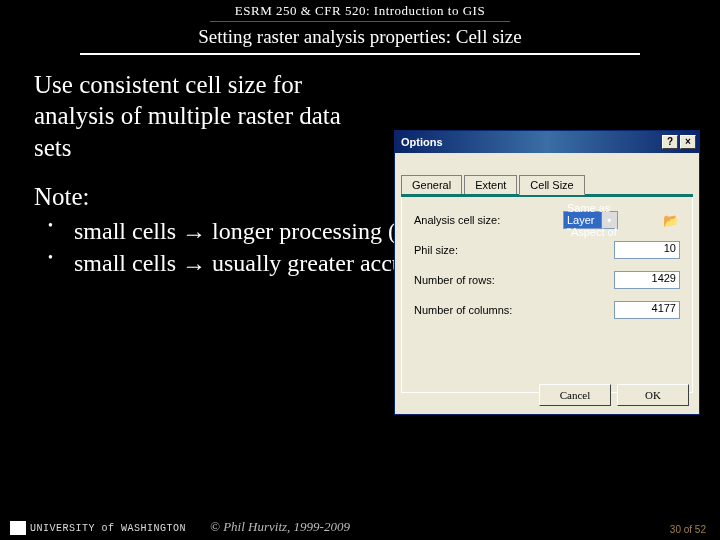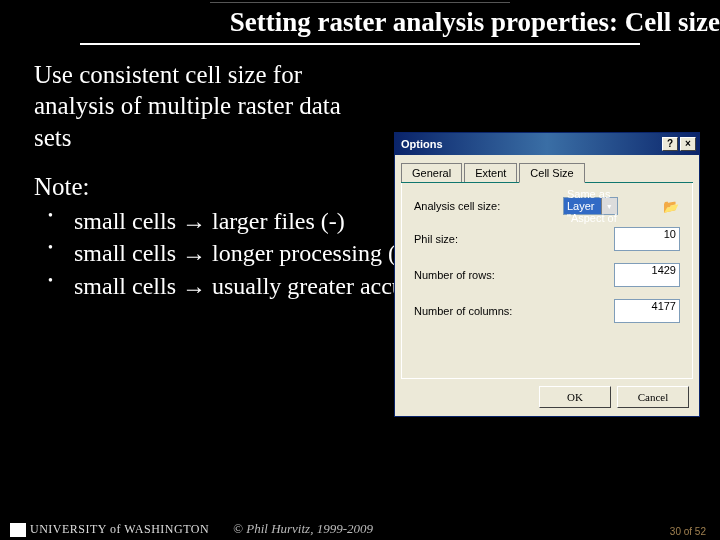--- a/index.html
+++ b/index.html
@@ -1,34 +1,34 @@
 <!DOCTYPE html>
 <html><head>
 <meta charset="utf-8">
 <style>
   * { margin: 0; padding: 0; box-sizing: border-box; }
   html, body { width: 720px; height: 540px; background: #000; color: #fff; font-family: Georgia, 'Times New Roman', serif; overflow: hidden; }
   .slide { position: relative; width: 720px; height: 540px; }
   .course-header { text-align: center; font-size: 13px; padding-top: 3px; color: #fff; letter-spacing: 0.5px; }
   .course-header-rule { width: 300px; height: 1px; background: #555; margin: 2px auto 0; }
   .title-block { text-align: center; margin-top: 4px; }
-  .title { font-size: 27px; font-weight: bold; text-align: right; }
+  .title { font-size: 19px; font-weight: normal; }
   .title-rule { width: 560px; height: 2px; background: #fff; margin: 5px auto 0; }
   .body { padding: 14px 34px 0 34px; position: relative; }
   .para { font-size: 25px; line-height: 1.25; margin-bottom: 26px; }
   .para-indent { padding-left: 26px; text-indent: -26px; }
   .narrow { width: 320px; }
   .note-head { font-size: 25px; margin-top: -6px; margin-bottom: 4px; }
   .note-list { list-style: none; padding-left: 30px; }
   .note-list li { font-size: 24px; line-height: 1.35; position: relative; padding-left: 10px; }
   .note-list li::before { content: "•"; position: absolute; left: -16px; top: 2px; font-size: 14px; }
   .footer { position: absolute; bottom: 5px; left: 0; width: 720px; display: flex; align-items: flex-end; }
   .logo { margin-left: 10px; display: flex; align-items: center; }
   .logo-mark { width: 16px; height: 14px; background: #fff; display: inline-block; margin-right: 4px; }
-  .logo-text { font-family: Liberation Serif, serif; font-size: 12px; letter-spacing: 0.5px; color: #ddd; }
+  .logo-text { font-family: Liberation Mono, monospace; font-size: 10px; letter-spacing: 0.5px; color: #ddd; }
   .copyright { font-size: 13px; color: #bbb; margin-left: 24px; font-style: italic; }
   .pagenum { position: absolute; right: 14px; bottom: 5px; font-size: 10px; color: #a08050; font-family: Arial, sans-serif; }
 
   
   .dialog {
     position: absolute;
     top: 130px;
     left: 394px;
     width: 306px;
     height: 285px;
@@ -43,50 +43,50 @@
     background: linear-gradient(to right, #0a246a 0%, #3a6ea5 50%, #0a246a 100%);
     color: #fff;
     display: flex;
     align-items: center;
     padding: 0 3px 0 6px;
     font-weight: bold;
   }
   .dlg-titlebar .spacer { flex: 1; }
   .dlg-btn-sq { width: 16px; height: 14px; background: #ece9d8; border: 1px solid #fff; border-right-color:#404040; border-bottom-color:#404040; margin-left: 2px; display:flex; align-items:center; justify-content:center; font-size:10px; font-weight:bold; color:#000; font-family: Arial; line-height:1; }
   .dlg-client { padding: 6px; }
-  .tabs { display: flex; border-bottom: 1px solid #0f766e; margin-top: 2px; }
+  .tabs { display: flex; border-bottom: 3px solid #0f766e; margin-top: 16px; }
   .tab { padding: 3px 10px; border: 1px solid #808080; border-bottom: none; background: #ece9d8; position: relative; margin-right: 2px; font-size: 11px; }
   .tab.active { background: #ece9d8; border-bottom: 1px solid #ece9d8; margin-bottom: -1px; }
   .tab-panel { border: 1px solid #fff; border-top:none; padding: 14px 12px 8px 12px; height: 196px; }
   .form-row { display: flex; align-items: center; margin-bottom: 12px; gap: 42px; }
   .form-label { width: 107px; font-size: 11px; }
   .select { flex: 1; height: 18px; background: #fff; border: 1px solid #7f9db9; display:flex; align-items:center; padding: 0 0 0 3px; position: relative; font-size: 11px; }
   .select.hl { background: #316ac5; color: #fff; }
   .select-btn { width: 16px; height: 16px; position:absolute; right:0; top:0; background:#dcdcdc; border-left:1px solid #808080; display:flex; align-items:center; justify-content:center; font-size:8px; }
-  .input-num { width: 66px; height: 24px; background:#fff; border:1px solid #7f9db9; text-align:right; padding: 0 3px; font-size:11px; margin-left:auto; }
+  .input-num { width: 66px; height: 18px; background:#fff; border:1px solid #7f9db9; text-align:right; padding: 0 3px; font-size:11px; margin-left:auto; }
   .dlg-buttons { position:absolute; bottom:8px; right:10px; display:flex; gap:6px; }
   .win-btn { width: 72px; height: 22px; background:#ece9d8; border:1px solid #404040; border-top-color:#fff; border-left-color:#fff; font-size:11px; font-family:Tahoma; display:flex; align-items:center; justify-content:center; }
 </style>
 </head>
 <body>
 
 <div class="slide">
 
+  <div class="course-header">ESRM 250 &amp; CFR 520: Introduction to GIS</div>
   <div class="course-header-rule"></div>
 
   <div class="title-block">
     <div class="title">Setting raster analysis properties: Cell size</div>
     <div class="title-rule"></div>
   </div>
 
   <div class="body">
     <div class="para narrow">Use consistent cell size for analysis of multiple raster data sets</div>
     <div class="note-head">Note:</div>
     <ul class="note-list">
-      <li>small cells → larger files (-)</li>
       <li>small cells → longer processing (-), but …</li>
       <li>small cells → usually greater accuracy (+)</li>
     </ul>
   </div>
 
   <div class="dialog">
     <div class="dlg-titlebar">
       <span>Options</span>
       <span class="spacer"></span>
       <span class="dlg-btn-sq">?</span>
@@ -115,22 +115,22 @@
           <span class="form-label">Number of rows:</span>
           <div class="input-num">1429</div>
         </div>
         <div class="form-row">
           <span class="form-label">Number of columns:</span>
           <div class="input-num">4177</div>
         </div>
       </div>
     </div>
     <div class="dlg-buttons">
+      <div class="win-btn">Cancel</div>
       <div class="win-btn">OK</div>
-      <div class="win-btn">Cancel</div>
     </div>
   </div>
 
   <div class="footer">
     <div class="logo">
       <span class="logo-mark"></span>
       <span class="logo-text">UNIVERSITY of WASHINGTON</span>
     </div>
     <span class="copyright">© Phil Hurvitz, 1999-2009</span>
   </div>

